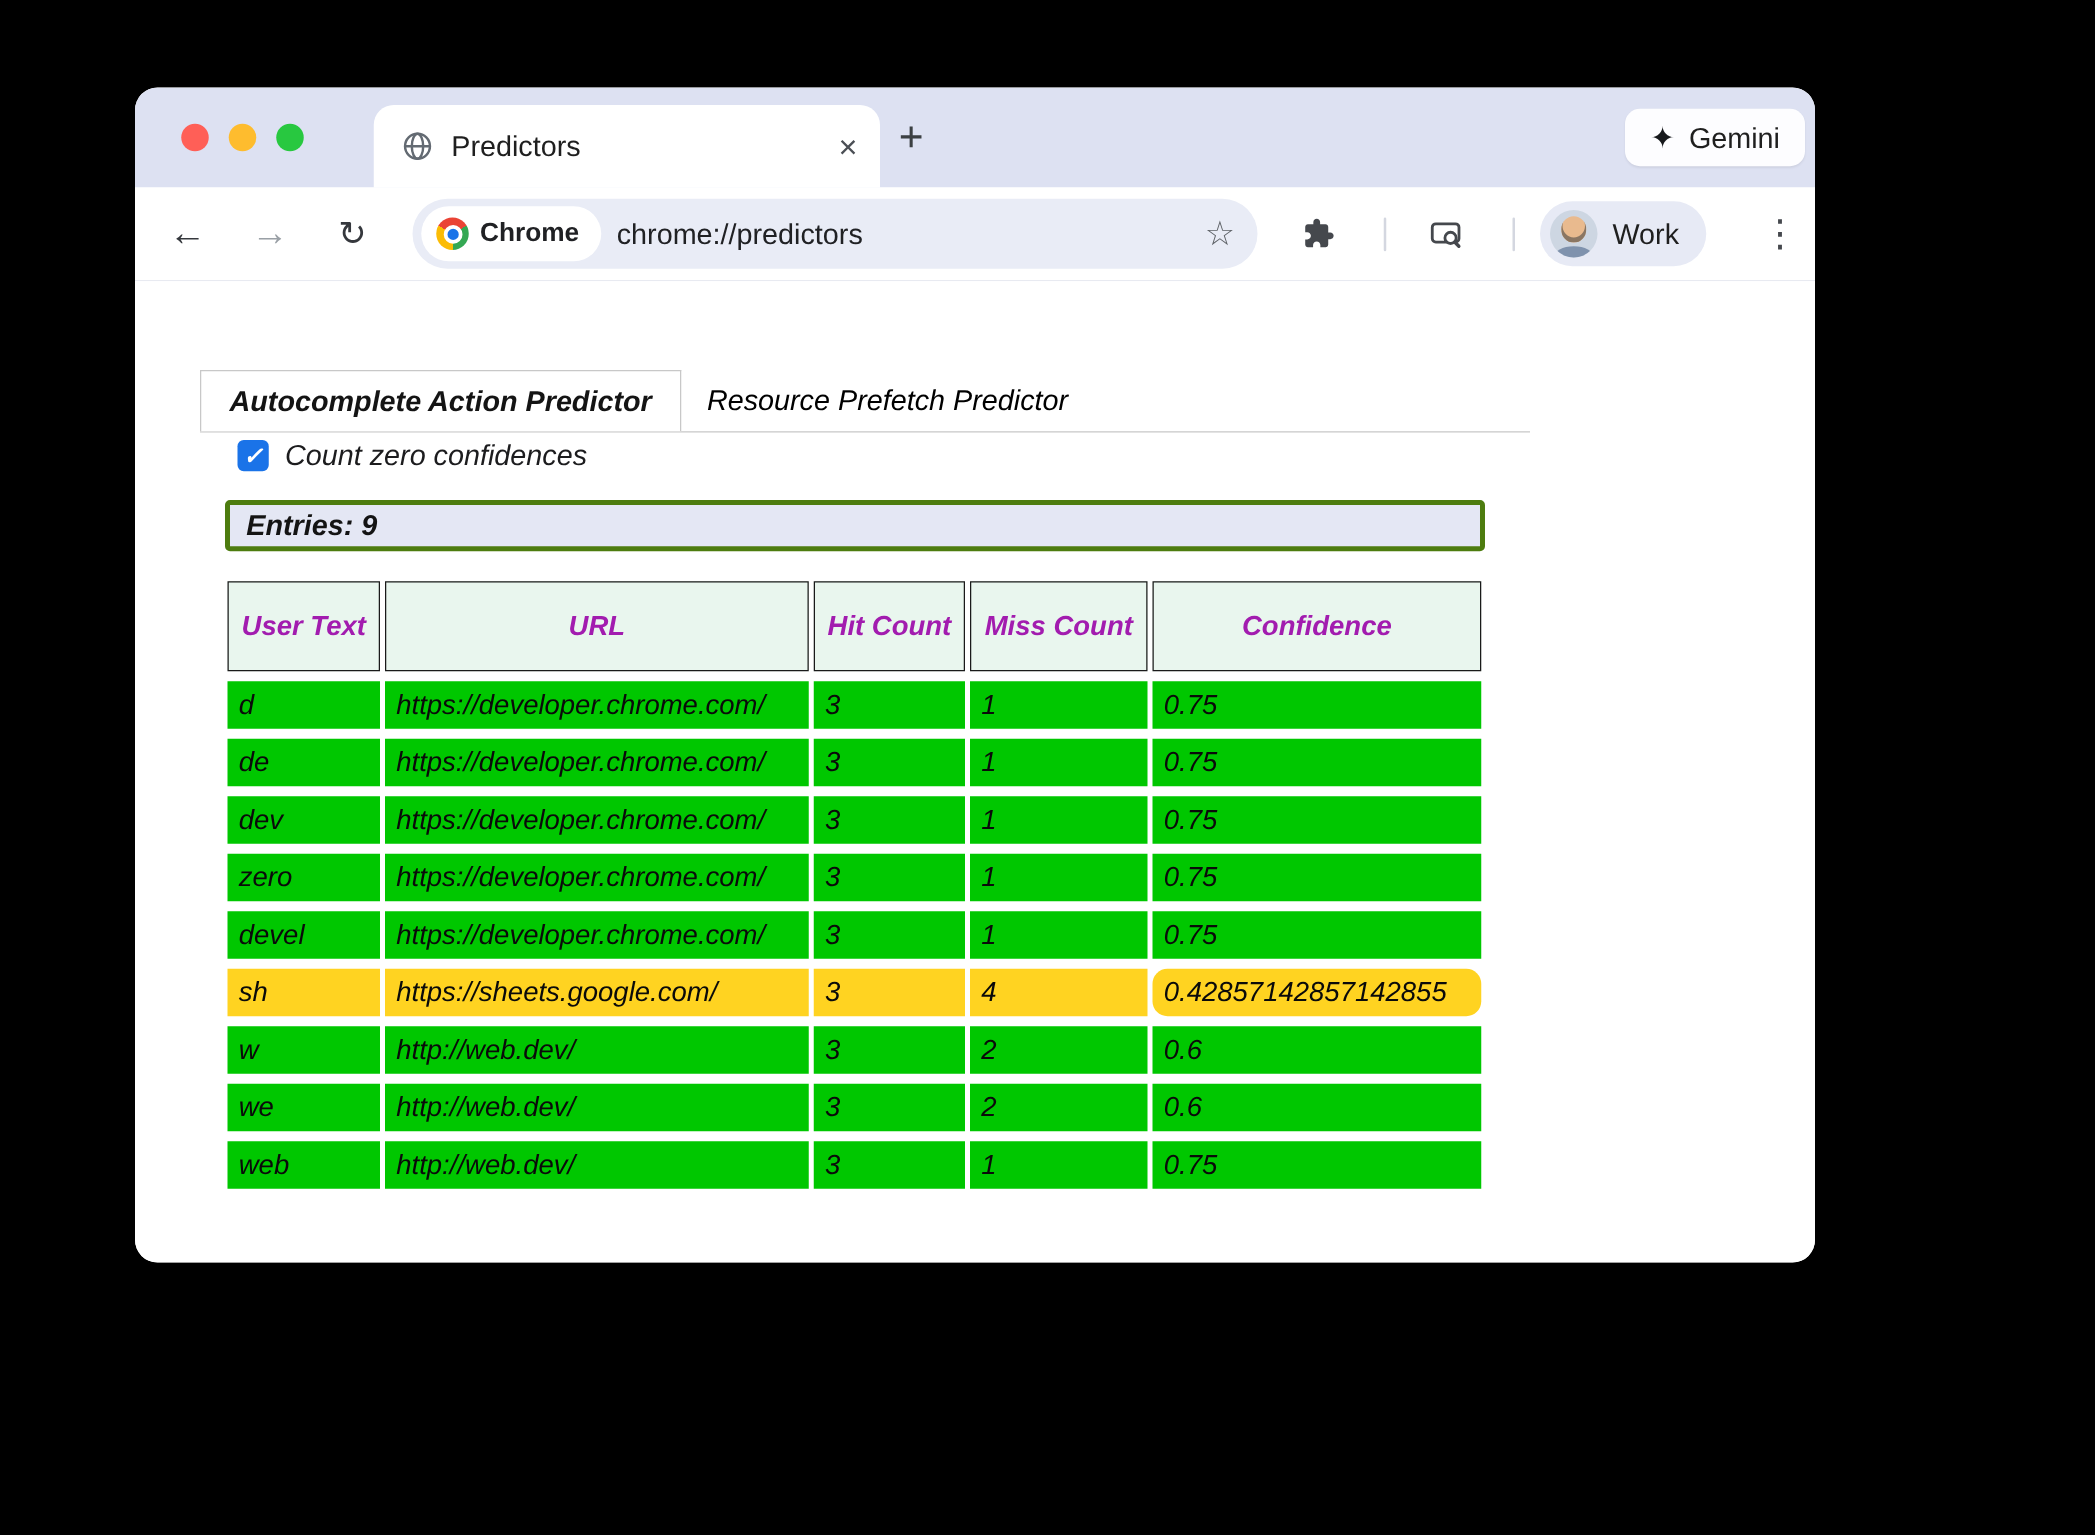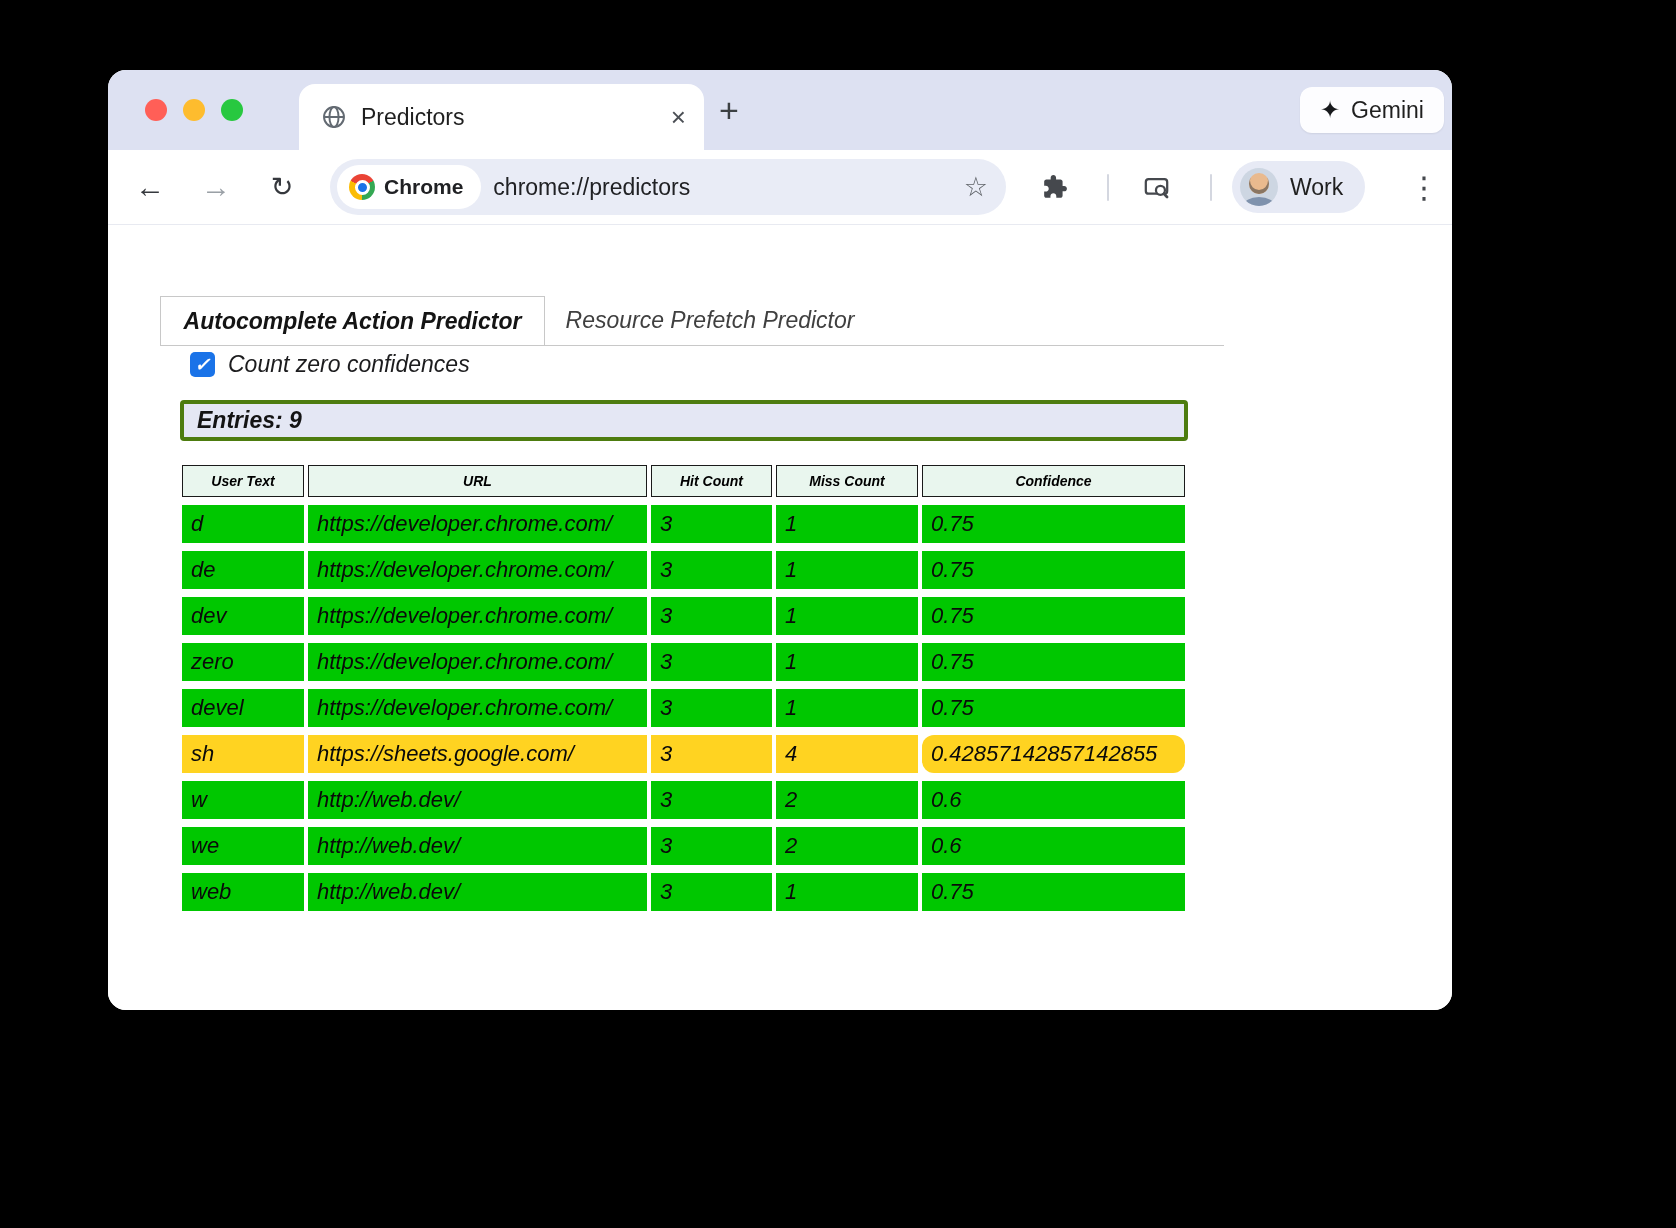--- a/index.html
+++ b/index.html
@@ -57,32 +57,32 @@
   .kebab{position:absolute;left:1294px;top:15px;width:44px;height:44px;display:flex;
     align-items:center;justify-content:center;font-size:30px;color:#45484d;}
   
   .content{position:absolute;top:155px;left:0;right:0;bottom:0;background:#fff;font-style:italic;}
   .tabbar{position:absolute;left:52px;top:71px;width:1064px;display:flex;align-items:stretch;
     border-bottom:1px solid #c8c8c8;}
   .ptab{height:49px;box-sizing:border-box;display:flex;align-items:center;justify-content:center;
     font-size:23px;}
   .ptab.active{width:385px;background:#fff;border:1px solid #c8c8c8;border-bottom:none;
     margin-bottom:-1px;font-weight:700;color:#141414;}
-  .ptab.inactive{width:330px;color:#404040;}
+  .ptab.inactive{width:330px;color:#000000;}
   .filter-row{position:absolute;left:82px;top:126px;display:flex;align-items:center;gap:13px;}
   .checkbox{width:25px;height:25px;background:#1a73e8;border-radius:5px;display:flex;
     align-items:center;justify-content:center;color:#fff;font-size:19px;font-weight:700;}
   .filter-label{font-size:23px;color:#1c1c1e;}
   .entries{position:absolute;left:72px;top:175px;width:1008px;height:41px;box-sizing:border-box;
     background:#e4e7f4;border:4px solid #4d7c0f;border-radius:4px;display:flex;align-items:center;
     padding-left:13px;font-size:23px;font-weight:700;color:#141414;}
   table.predictors{position:absolute;left:70px;top:232px;border-collapse:separate;
     border-spacing:4px 8px;table-layout:fixed;}
   table.predictors th{box-sizing:border-box;background:#e9f6ee;border:1px solid #1a1a1a;
-    font-size:14px;font-weight:700;color:#000000;text-align:center;padding:7px 10px;white-space:nowrap;}
+    font-size:22px;font-weight:700;color:#a21caf;text-align:center;padding:22px 10px;white-space:nowrap;}
   table.predictors td{box-sizing:border-box;font-size:22px;color:#0a0a0a;text-align:left;
     padding:6px 9px;white-space:nowrap;}
 </style>
 </head>
 <body>
 
 <div class="window">
 
   <div class="tabstrip">
     <span class="tl red"></span>

